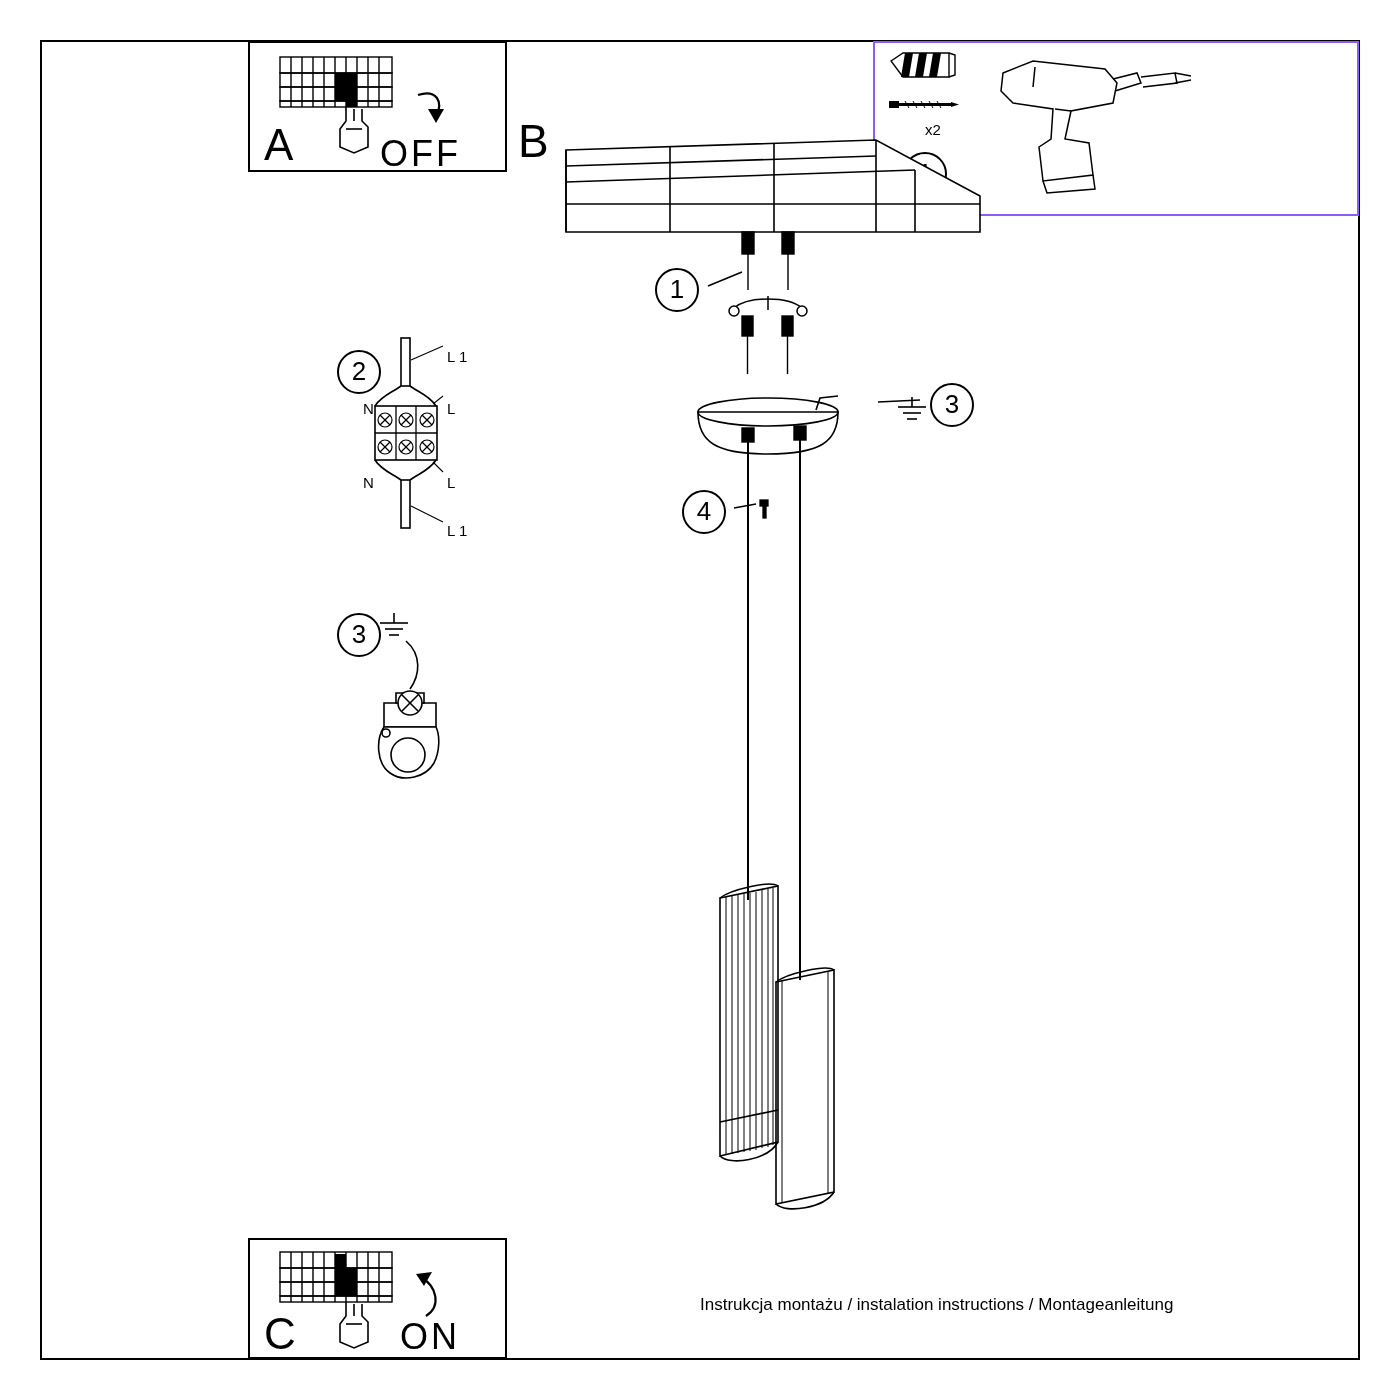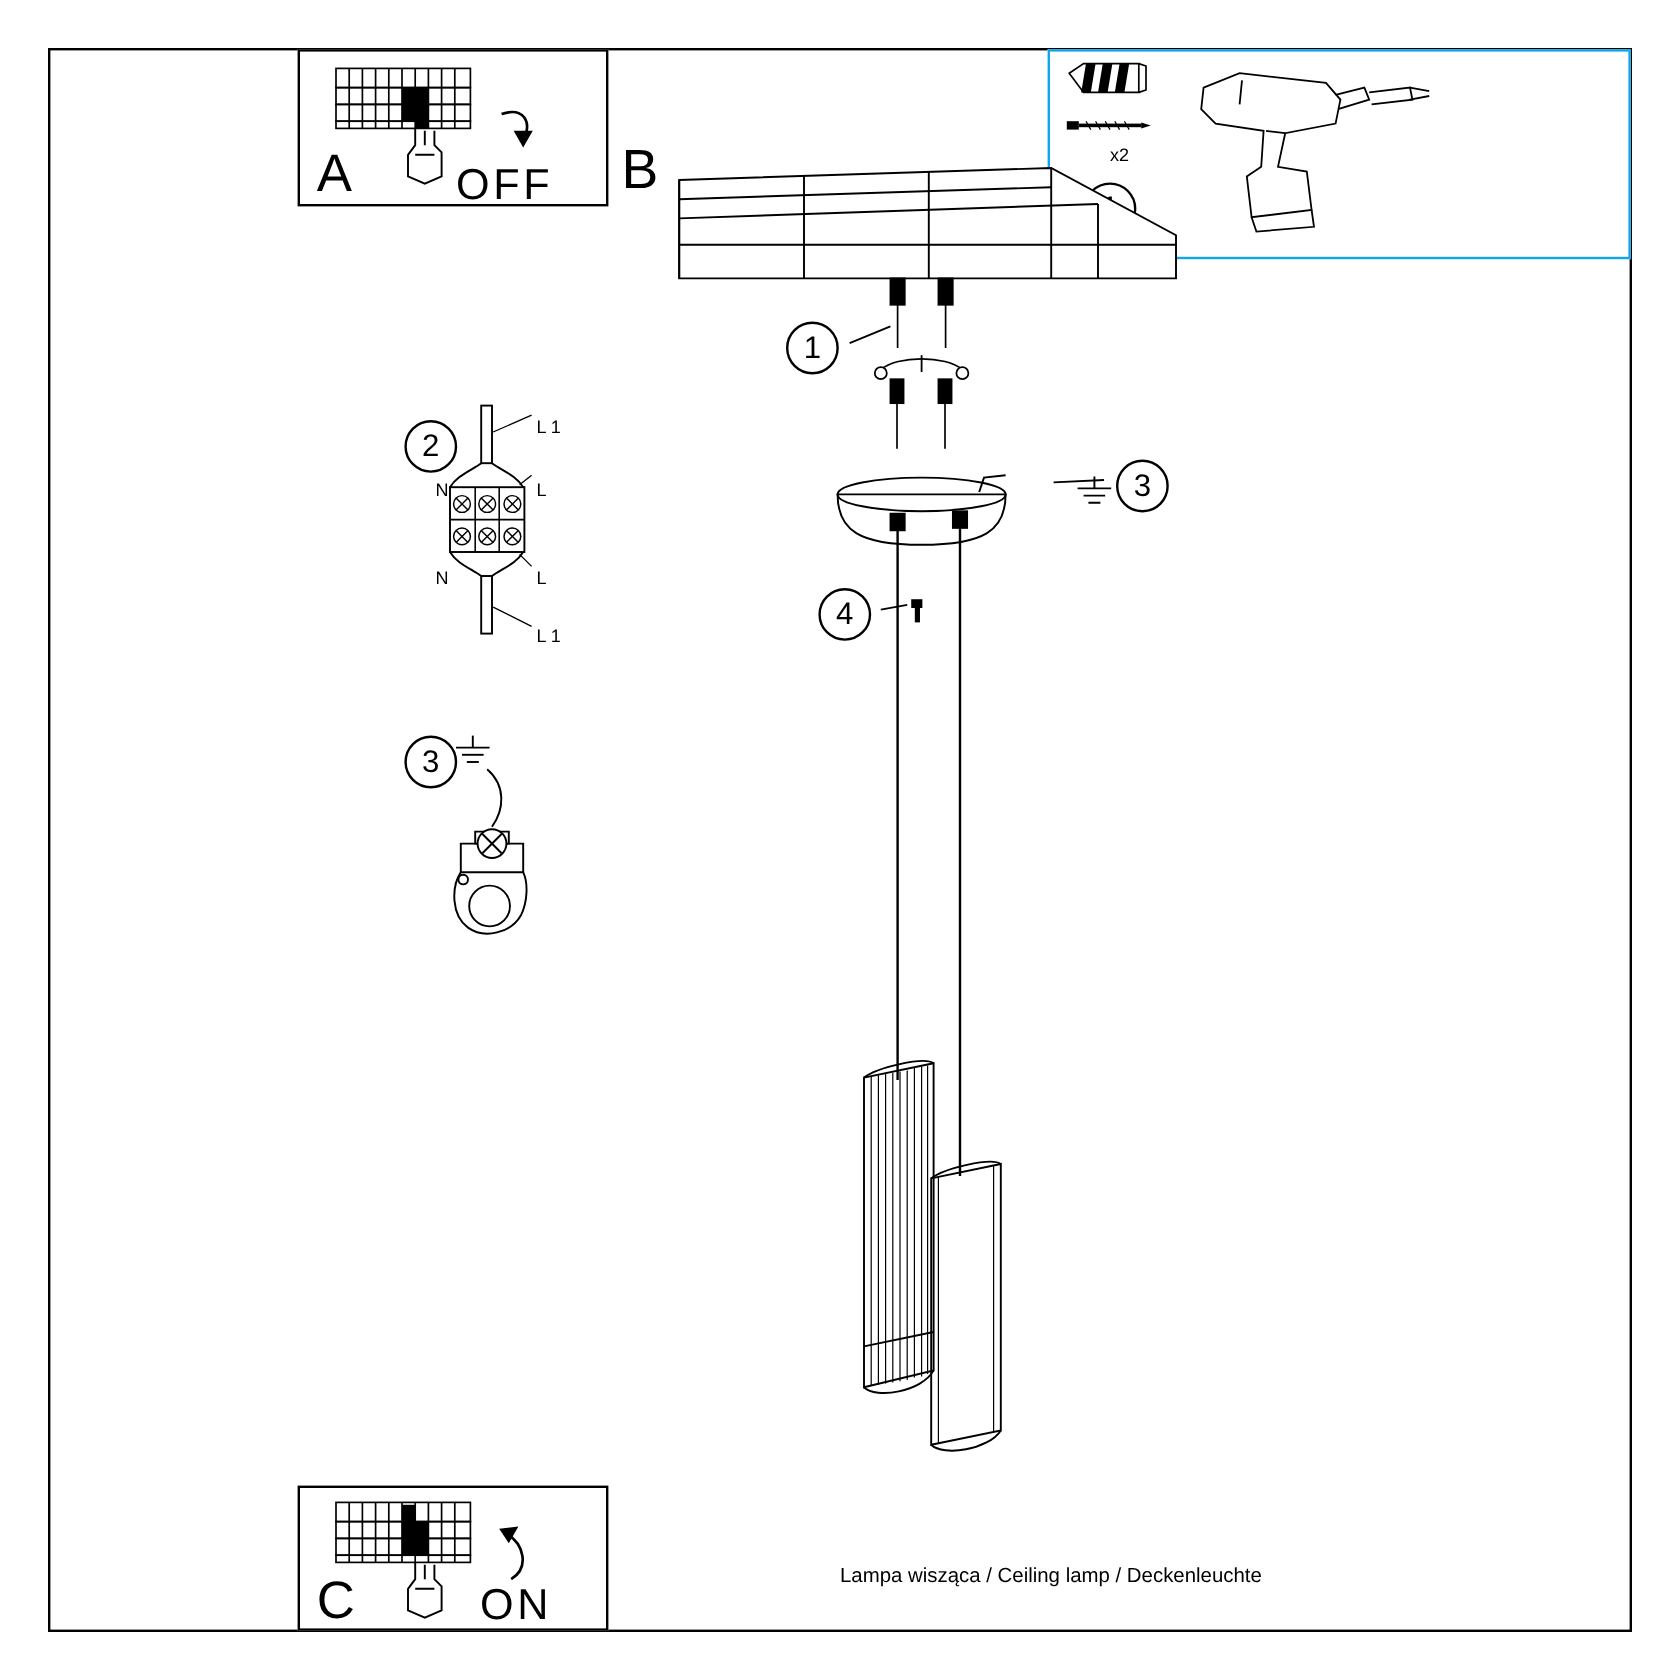--- a/index.html
+++ b/index.html
@@ -50,21 +50,21 @@
     border: 2px solid #000;
     box-sizing: border-box;
     background: #fff;
   }
   .panel-1 {
     position: absolute;
     left: 873px;
     top: 41px;
     width: 486px;
     height: 175px;
-    border: 2px solid #0ea5e9;
+    border: 2px solid #8b5cf6;
     box-sizing: border-box;
     background: #fff;
   }
   .letter {
     font-size: 44px;
     font-weight: 400;
     line-height: 1;
     font-family: "Liberation Sans", sans-serif;
   }
   .letter-b {
@@ -412,16 +412,16 @@
       <circle cx="40" cy="98" r="12" fill="#fff"></circle>
       <line x1="32" y1="90" x2="48" y2="106"></line>
       <line x1="48" y1="90" x2="32" y2="106"></line>
       <path d="M14 122 C6 134, 6 158, 20 168 C34 178, 56 172, 64 158 C70 146, 70 130, 66 122 Z" fill="#fff"></path>
       <circle cx="38" cy="150" r="17" fill="#fff"></circle>
       <circle cx="16" cy="128" r="4" fill="#fff"></circle>
     </g>
   </svg>
 
   <div class="abs" style="left:700px; top:1295px;">
-    <div class="footer-line" style="margin-top:8px;">Lampa wisząca / Ceiling lamp / Deckenleuchte</div>
+    <div class="footer-line">Instrukcja montażu / instalation instructions / Montageanleitung</div>
   </div>
 
 </div>
 
 </body></html>

